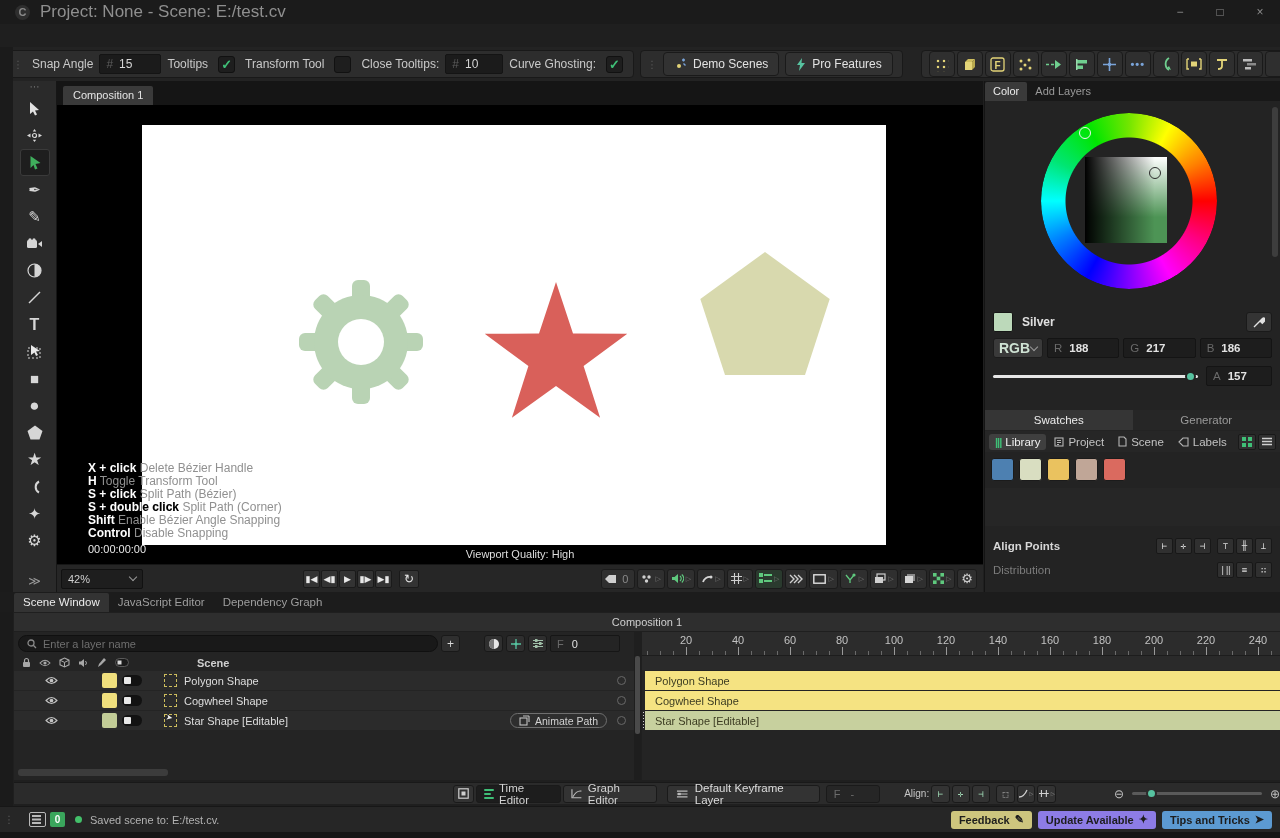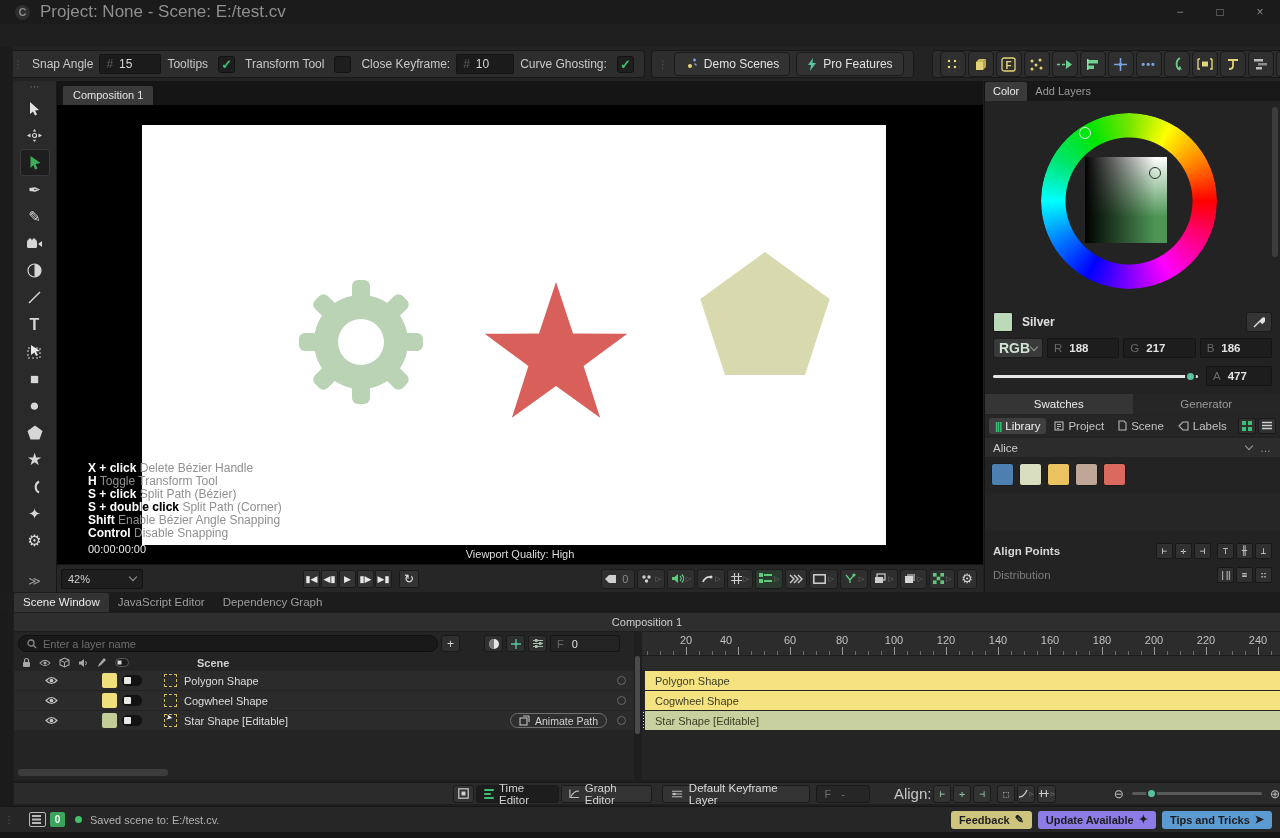--- a/index.html
+++ b/index.html
@@ -84,21 +84,21 @@
   .dropper { margin-left:auto; width:26px; height:20px; background:#343434; border:1px solid #1a1a1a; border-radius:3px; display:flex; align-items:center; justify-content:center; }
   .rgb-row { display:flex; align-items:center; padding:2px 8px; gap:4px; }
   .mode-dd { width:50px; height:20px; background:#3a3a3a; border:1px solid #1c1c1c; border-radius:3px; display:flex; align-items:center; padding:0 5px; color:#cfe3d4; font-size:14px; font-weight:bold; }
   .chan { flex:1; height:20px; background:#1d1d1d; border:1px solid #141414; border-radius:2px; display:flex; align-items:center; padding:0 6px; font-size:11.5px; }
   .chan .cl { color:#6a6a6a; margin-right:7px; }
   .chan .cv { color:#e2e2e2; font-weight:bold; }
   .alpha-row { display:flex; align-items:center; padding:6px 8px 4px; gap:8px; }
   .a-track { position:relative; flex:1; height:3px; background:#e6e6e6; border-radius:2px; }
   .a-knob { position:absolute; right:2px; top:-4px; width:11px; height:11px; border-radius:50%; background:#57c3a0; border:2px solid #232323; }
   .a-field { width:66px; height:20px; background:#1d1d1d; border:1px solid #141414; border-radius:2px; display:flex; align-items:center; padding:0 6px; font-size:11.5px; }
-  .sw-tabs { display:flex; height:20px; margin-top:4px; background:#3b82f6; }
+  .sw-tabs { display:flex; height:20px; margin-top:20px; background:#3b82f6; }
   .sw-tab { flex:1; display:flex; align-items:center; justify-content:center; font-size:11.5px; color:#9a9a9a; background:#262626; }
   .sw-tab.active { background:#353535; color:#ececec; }
   .src-row { display:flex; align-items:center; height:21px; background:#262626; padding:0 4px; gap:2px; margin-top:1px; }
   .src-btn { display:flex; align-items:center; gap:4px; padding:2px 6px; border-radius:3px; color:#c2c2c2; font-size:11.5px; }
   .src-btn.active { background:#3f3f3f; color:#f0f0f0; }
   .view-btn { width:18px; height:16px; background:#303030; border:1px solid #191919; border-radius:2px; display:flex; align-items:center; justify-content:center; font-size:9px; }
   .lib-bars { color:#3fbf77; font-weight:bold; font-size:11px; letter-spacing:-1px; }
   .alice-row { display:flex; align-items:center; height:19px; background:#2c2c2c; margin-top:2px; padding:0 8px; }
   .alice-row .nm { color:#cfcfcf; font-size:11.5px; }
   .more-dots { margin-left:8px; color:#9a9a9a; letter-spacing:1px; }
@@ -155,21 +155,21 @@
   .tl-bar.sel::before { content:""; position:absolute; left:-3px; top:0; bottom:0; width:3px; background-image:radial-gradient(circle, #cfcfcf 0.8px, transparent 1px); background-size:3px 3px; }
   .tl-footer { left:14px; top:782px; width:1266px; height:22px; background:#2b2b2b; border-top:1px solid #191919; display:flex; align-items:center; }
   .seg-wrap { display:flex; align-items:center; gap:2px; margin-left:428px;padding-left:11px; }
   .ft-btn { height:18px; background:#333; border:1px solid #1a1a1a; border-radius:3px; display:flex; align-items:center; padding:0 7px; gap:5px; color:#d2d2d2; font-size:11.5px; }
   .ft-btn.pressed { background:#1d1d1d; }
   .gbars { display:inline-flex; flex-direction:column; gap:2px; }
   .gbars i { width:10px; height:2px; background:#3fbf77; border-radius:1px; }
   .gbars i:nth-child(2) { width:7px; }
   .ft-dd { height:18px; background:#333; border:1px solid #1a1a1a; border-radius:3px; display:flex; align-items:center; padding:0 8px; gap:6px; color:#dcdcdc; font-size:11.5px; margin-left:10px; }
   .ft-f { width:56px; height:18px; background:#262626; border:1px solid #1a1a1a; border-radius:3px; display:flex; align-items:center; padding:0 7px; color:#6c6c6c; margin-left:6px; }
-  .ft-align-lbl { margin-left:24px; color:#c6c6c6; font-size:15px; }
+  .ft-align-lbl { margin-left:24px; color:#c6c6c6; font-size:10px; }
   .ft-ico { width:19px; height:18px; background:#333; border:1px solid #1a1a1a; border-radius:3px; display:flex; align-items:center; justify-content:center; color:#9fd8b4; font-size:9px; font-family:"DejaVu Sans Mono", monospace; margin-left:2px; }
   .ft-ico.gray { color:#cfcfcf; }
   .ft-ico .tri { color:#777; font-size:7px; margin-left:1px; }
   .zoom-ctl { display:flex; align-items:center; margin-left:58px; gap:8px; }
   .mag { color:#bdbdbd; font-size:12px; }
   .z-track { position:relative; width:130px; height:3px; background:#5a5a5a; border-radius:2px; }
   .z-knob { position:absolute; left:14px; top:-4px; width:11px; height:11px; background:#57c3a0; border:2px solid #2b2b2b; border-radius:50%; }
 
   
   .statusbar { left:0; top:806px; width:1280px; height:26px; background:#262626; border-top:1px solid #171717; display:flex; align-items:center; }
@@ -205,21 +205,21 @@
       <div class="tinput" style="width:62px">
           <span class="hash">#</span>
           <span>15</span>
         </div>
       <span class="tlabel">Tooltips</span>
       <div class="checkbox">
           <span>✓</span>
         </div>
       <span class="tlabel">Transform Tool</span>
       <div class="checkbox"></div>
-      <span class="tlabel">Close Keyframe:</span>
+      <span class="tlabel">Close Tooltips:</span>
       <div class="tinput" style="width:58px">
           <span class="hash">#</span>
           <span>10</span>
         </div>
       <span class="tlabel">Curve Ghosting:</span>
       <div class="checkbox">
           <span>✓</span>
         </div>
     </div>
     <div class="tgroup">
@@ -596,21 +596,21 @@
           <span class="cl">B</span>
           <span class="cv">186</span>
         </div>
     </div>
     <div class="alpha-row">
       <div class="a-track">
           <div class="a-knob"></div>
         </div>
       <div class="a-field">
           <span class="cl" style="color:#6a6a6a;margin-right:7px">A</span>
-          <span class="cv" style="color:#e2e2e2;font-weight:bold">477</span>
+          <span class="cv" style="color:#e2e2e2;font-weight:bold">157</span>
         </div>
     </div>
     <div class="sw-tabs">
       <div class="sw-tab active">Swatches</div>
       <div class="sw-tab">Generator</div>
     </div>
     <div class="src-row">
       <div class="src-btn active">
           <span class="lib-bars">|||</span>
           <span>Library</span>
@@ -643,25 +643,20 @@
               <rect x="6" y="6" width="4" height="4" fill="#3fbf77"></rect>
             </svg>
           </div>
         <div class="view-btn">
             <svg width="10" height="9" viewBox="0 0 10 9">
               <path d="M0,1.5 h10 M0,4.5 h10 M0,7.5 h10" stroke="#cfcfcf" stroke-width="1.4"></path>
             </svg>
           </div>
       </div>
     </div>
-    <div class="alice-row">
-      <span class="nm">Alice</span>
-      <span class="chev-d" style="margin-left:auto"></span>
-      <span class="more-dots">…</span>
-    </div>
     <div class="sw-grid">
       <div class="sw-chip" style="background: rgb(77, 128, 177);"></div>
       <div class="sw-chip" style="background: rgb(217, 222, 193);"></div>
       <div class="sw-chip" style="background: rgb(234, 194, 95);"></div>
       <div class="sw-chip" style="background: rgb(192, 166, 151);"></div>
       <div class="sw-chip" style="background: rgb(218, 106, 95);"></div>
     </div>
     <div class="rp-gap"></div>
     <div class="align-body">
       <div class="al-row">
@@ -809,21 +804,21 @@
     </div>
     <div class="hscroll"></div>
   </div>
   <div class="abs vscroll">
       <div class="thumb"></div>
     </div>
 
   <div class="abs tl-right">
     <div class="ruler">
       <span class="ruler-num" style="left:24px">20</span>
-      <span class="ruler-num" style="left:64px">40</span>
+      <span class="ruler-num" style="left:76px">40</span>
       <span class="ruler-num" style="left:128px">60</span>
       <span class="ruler-num" style="left:180px">80</span>
       <span class="ruler-num" style="left:232px">100</span>
       <span class="ruler-num" style="left:284px">120</span>
       <span class="ruler-num" style="left:336px">140</span>
       <span class="ruler-num" style="left:388px">160</span>
       <span class="ruler-num" style="left:440px">180</span>
       <span class="ruler-num" style="left:492px">200</span>
       <span class="ruler-num" style="left:544px">220</span>
       <span class="ruler-num" style="left:596px">240</span>

